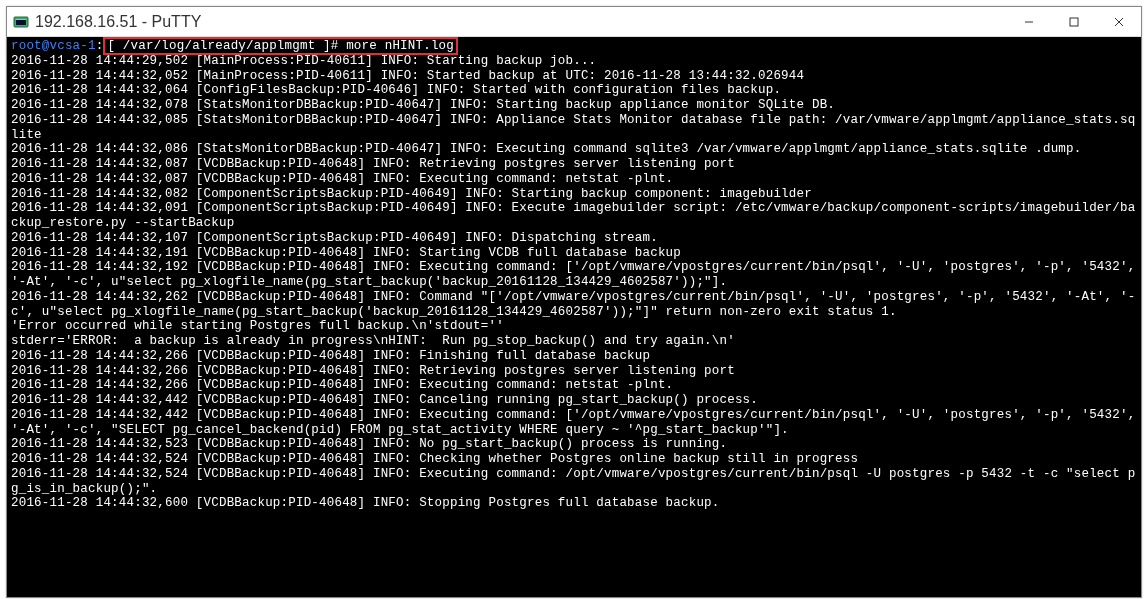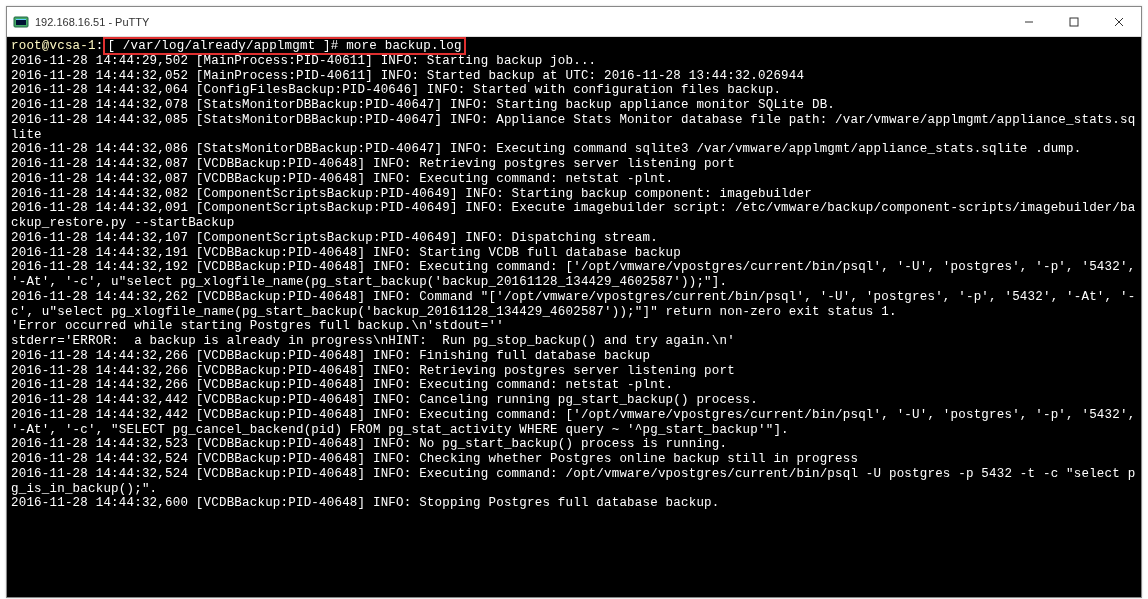--- a/index.html
+++ b/index.html
@@ -19,40 +19,40 @@
     height: 30px;
     background: #fff;
     display: flex;
     align-items: center;
     justify-content: space-between;
     border-bottom: 1px solid #ddd;
     padding: 0 0 0 6px;
   }
   .title-left { display: flex; align-items: center; gap: 6px; }
   .putty-icon { width: 16px; height: 16px; display: inline-flex; align-items:center; justify-content:center; }
-  .title-text { font-family: "Segoe UI", Arial, sans-serif; font-size: 11px; color: #333; }
+  .title-text { font-family: "Segoe UI", Arial, sans-serif; font-size: 16px; color: #333; }
   .win-buttons { display: flex; }
   .win-btn {
     width: 45px; height: 29px;
     display: flex; align-items:center; justify-content:center;
     font-family: "Segoe UI Symbol", sans-serif;
     font-size: 10px; color:#333;
     cursor: pointer;
   }
   .terminal {
     background: #000;
     color: #fff;
     padding: 2px 4px 4px 4px;
     white-space: pre-wrap;
     word-break: break-all;
     line-height: 1.18;
     letter-spacing: 0.2px;
     min-height: 560px;
   }
-  .prompt-user { color: #fef9c3; }
+  .prompt-user { color: #3b82f6; }
   .prompt-path { color: #fff; }
   .prompt-cmd  { color: #fff; }
   .hlbox {
     border: 2px solid #e03030;
     padding: 0 2px;
     display: inline;
   }
 </style>
 </head>
 <body>
@@ -83,21 +83,21 @@
       </div>
       <div class="win-btn close">
         <svg width="10" height="10">
           <line x1="1" y1="1" x2="9" y2="9" stroke="#333" stroke-width="1"></line>
           <line x1="9" y1="1" x2="1" y2="9" stroke="#333" stroke-width="1"></line>
         </svg>
       </div>
     </div>
   </div>
 
-  <div class="terminal"><span class="prompt-user">root@vcsa-1</span><span class="prompt-path">:</span><span class="hlbox"><span>[ /var/log/already/applmgmt ]#</span> <span class="prompt-cmd">more backup.log</span></span>
+  <div class="terminal"><span class="prompt-user">root@vcsa-1</span><span class="prompt-path">:</span><span class="hlbox"><span>[ /var/log/already/applmgmt ]#</span> <span class="prompt-cmd">more nHINT.log</span></span>
 <span id="log-output">2016-11-28 14:44:29,502 [MainProcess:PID-40611] INFO: Starting backup job...
 2016-11-28 14:44:32,052 [MainProcess:PID-40611] INFO: Started backup at UTC: 2016-11-28 13:44:32.026944
 2016-11-28 14:44:32,064 [ConfigFilesBackup:PID-40646] INFO: Started with configuration files backup.
 2016-11-28 14:44:32,078 [StatsMonitorDBBackup:PID-40647] INFO: Starting backup appliance monitor SQLite DB.
 2016-11-28 14:44:32,085 [StatsMonitorDBBackup:PID-40647] INFO: Appliance Stats Monitor database file path: /var/vmware/applmgmt/appliance_stats.sqlite
 2016-11-28 14:44:32,086 [StatsMonitorDBBackup:PID-40647] INFO: Executing command sqlite3 /var/vmware/applmgmt/appliance_stats.sqlite .dump.
 2016-11-28 14:44:32,087 [VCDBBackup:PID-40648] INFO: Retrieving postgres server listening port
 2016-11-28 14:44:32,087 [VCDBBackup:PID-40648] INFO: Executing command: netstat -plnt.
 2016-11-28 14:44:32,082 [ComponentScriptsBackup:PID-40649] INFO: Starting backup component: imagebuilder
 2016-11-28 14:44:32,091 [ComponentScriptsBackup:PID-40649] INFO: Execute imagebuilder script: /etc/vmware/backup/component-scripts/imagebuilder/backup_restore.py --startBackup

